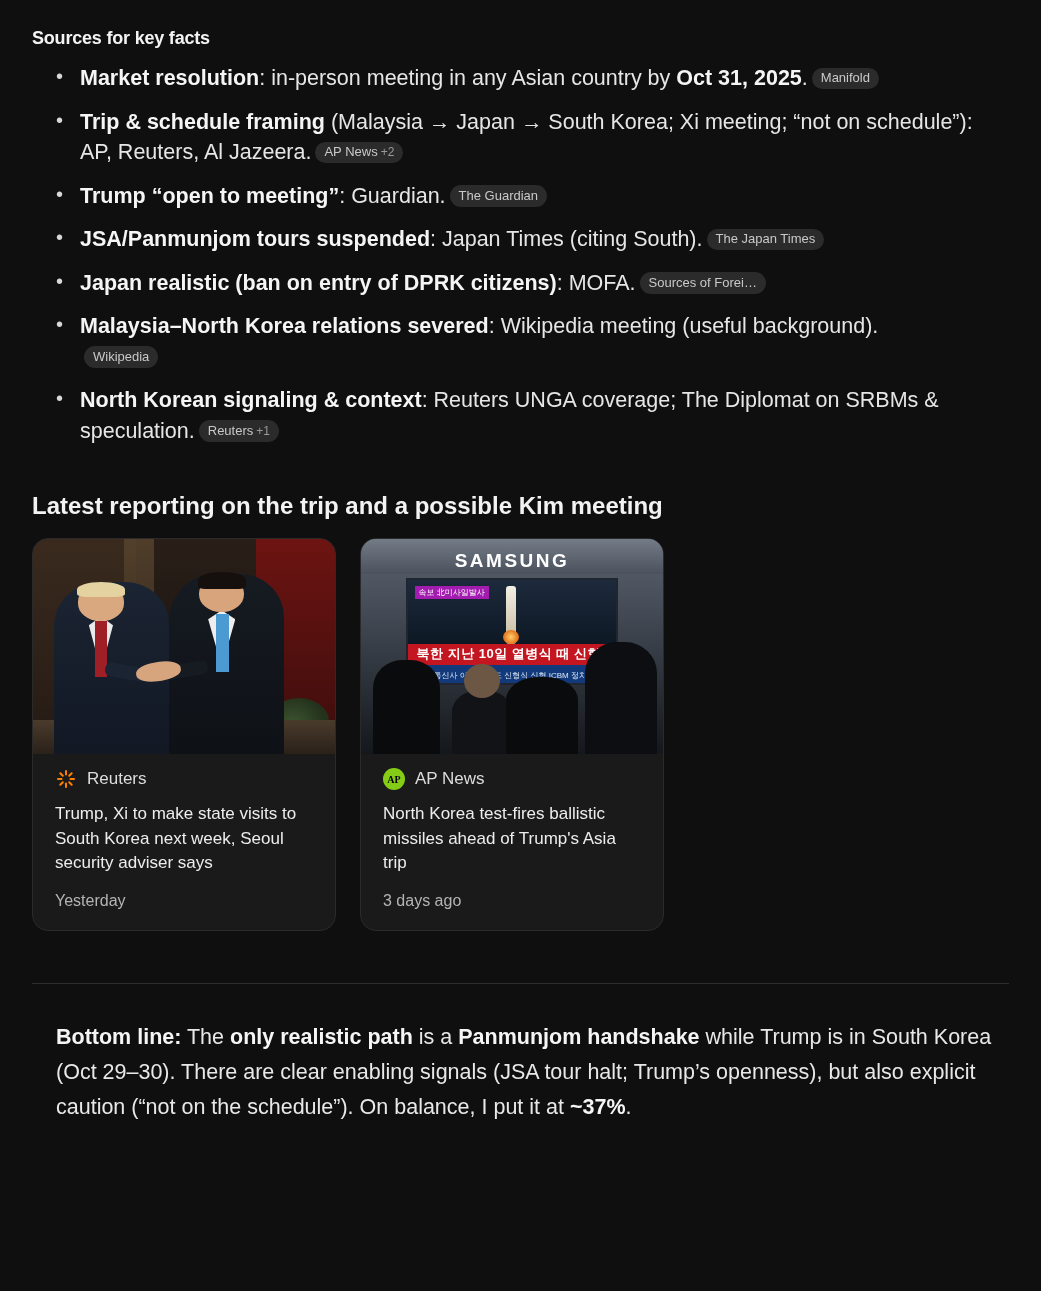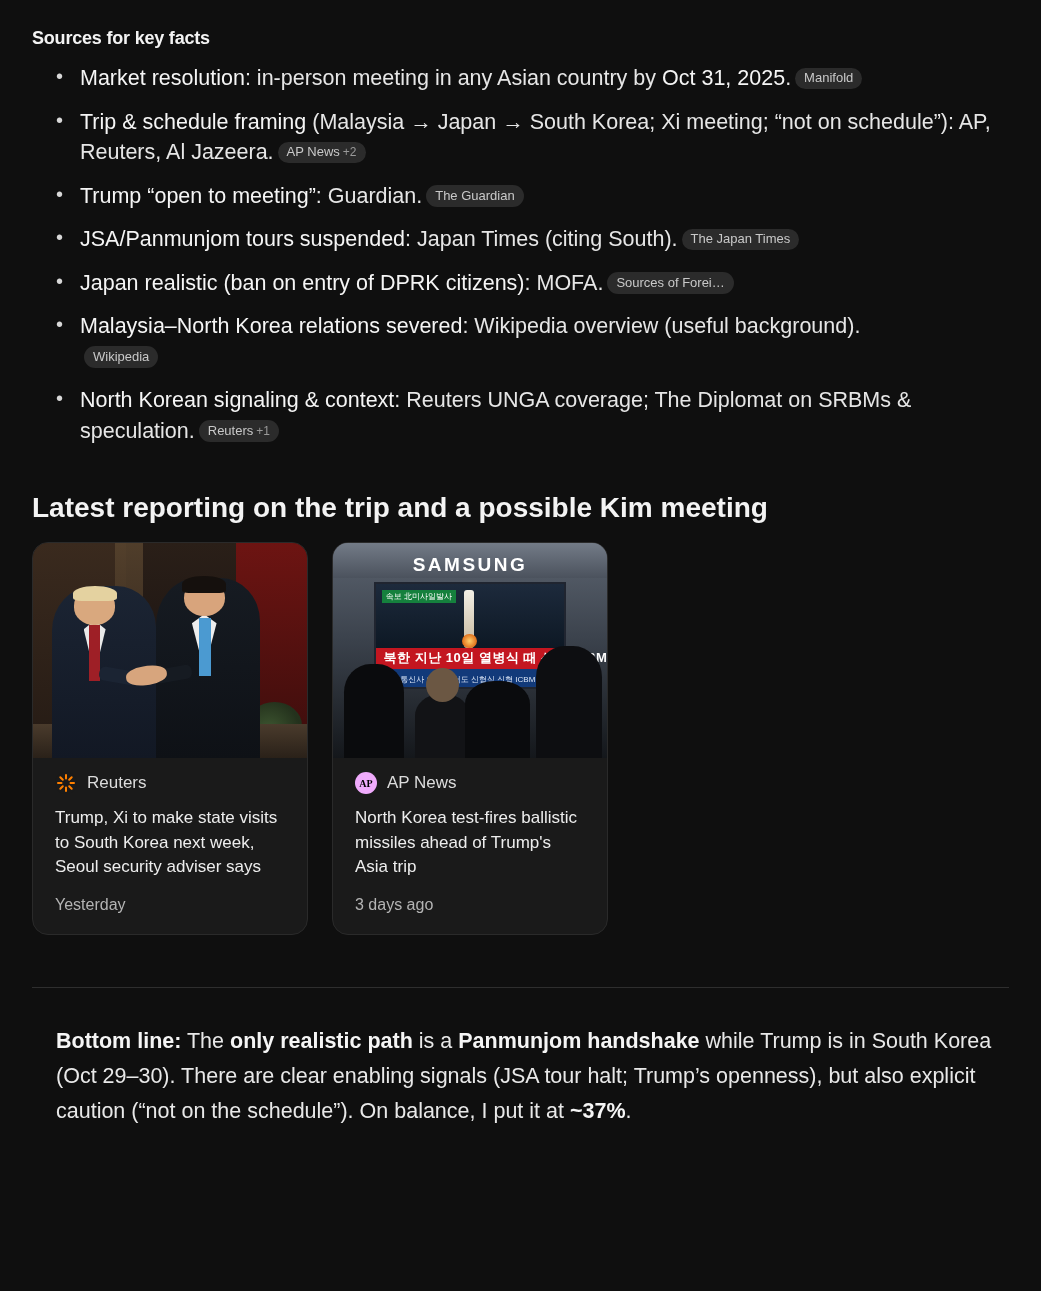--- a/index.html
+++ b/index.html
@@ -42,21 +42,21 @@
   }
   ul.sources li::before {
     content: "\2022";
     position: absolute;
     left: 24px;
     top: -1px;
     font-size: 20px;
     color: #d8d8d8;
   }
   ul.sources li b {
-    font-weight: 400;
+    font-weight: 700;
     color: #f5f5f5;
   }
   .chip {
     display: inline-block;
     background: #2b2b2b;
     border-radius: 11px;
     padding: 2.5px 9px;
     font-size: 13px;
     line-height: 1.3;
     color: #c9c9c9;
@@ -64,32 +64,32 @@
     margin-left: 4px;
     white-space: nowrap;
     font-weight: 400;
   }
   .chip .plus {
     color: #9a9a9a;
     margin-left: 3px;
     font-size: 12px;
   }
   h2.reporting-title {
-    font-size: 28px;
+    font-size: 24px;
     font-weight: 700;
     margin: 46px 0 18px 0;
     color: #f3f3f3;
   }
   .cards {
     display: flex;
     gap: 24px;
     align-items: flex-start;
   }
   .card {
-    width: 276px;
+    width: 304px;
     background: #1a1a1a;
     border: 1px solid #2a2a2a;
     border-radius: 16px;
     overflow: hidden;
     display: flex;
     flex-direction: column;
   }
   .card-thumb {
     width: 100%;
     height: 215px;
@@ -115,21 +115,21 @@
     border-radius: 50%;
     display: flex;
     align-items: center;
     justify-content: center;
     flex: 0 0 auto;
   }
   .logo-reuters {
     background: #1a1a1a;
   }
   .logo-ap {
-    background: #f0abfc;
+    background: #84cc16;
     color: #000;
     font-size: 10px;
     font-weight: 700;
     font-family: "Liberation Serif", serif;
   }
   .card-head {
     font-size: 17px;
     line-height: 1.45;
     color: #ededed;
     font-weight: 350;
@@ -208,21 +208,21 @@
   .t2 .tv-sky { position:absolute; left:0; top:0; width:100%; height:62%;
      background: linear-gradient(180deg,#1d2a3c,#0d1824); }
   .t2 .plume { position:absolute; left:47%; top:6%; width:5%; height:56%;
      background: linear-gradient(180deg,#f2efe6,#c6b79b); border-radius:3px; }
   .t2 .flame { position:absolute; left:45.5%; top:48%; width:8%; height:14%;
      background: radial-gradient(circle,#ffcf6b,#e1701a 70%); border-radius:50%; }
   .t2 .ticker-red { position:absolute; left:0; bottom:18%; width:100%; height:20%;
      background:#c31620; }
   .t2 .ticker-blue { position:absolute; left:0; bottom:0; width:100%; height:18%;
      background:#123a7a; }
-  .t2 .tv-label { position:absolute; left:3%; top:6%; background:#15803d;
+  .t2 .tv-label { position:absolute; left:3%; top:6%; background:#a21caf;
      color:#fff; font-size:8px; padding:1px 4px; }
   .t2 .kr { position:absolute; left:4%; bottom:20%; font-size:13px; color:#fff;
      font-weight:700; letter-spacing:.5px; white-space:nowrap; }
   .t2 .kr2 { position:absolute; left:6%; bottom:2%; font-size:8px; color:#dce6f7;
      white-space:nowrap; }
   .t2 .h1 { position:absolute; left:4%; bottom:0; width:22%; height:44%;
      background:#0a0b0d; border-radius:44% 44% 0 0 / 30% 30% 0 0; }
   .t2 .h2s { position:absolute; left:30%; bottom:0; width:20%; height:30%;
      background:#121316; border-radius:46% 46% 0 0 / 34% 34% 0 0; }
   .t2 .h3 { position:absolute; left:48%; bottom:0; width:24%; height:36%;
@@ -255,21 +255,21 @@
 
     <li>
       <b>JSA/Panmunjom tours suspended</b><span>: Japan Times (citing South).</span><span class="chip"><span>The Japan Times</span></span>
     </li>
 
     <li>
       <b>Japan realistic (ban on entry of DPRK citizens)</b><span>: MOFA.</span><span class="chip"><span>Sources of Forei…</span></span>
     </li>
 
     <li>
-      <b>Malaysia–North Korea relations severed</b><span>: Wikipedia overview (useful background).</span><br><span class="chip"><span>Wikipedia</span></span>
+      <b>Malaysia–North Korea relations severed</b><span>: Wikipedia meeting (useful background).</span><br><span class="chip"><span>Wikipedia</span></span>
     </li>
 
     <li>
       <b>North Korean signaling &amp; context</b><span>: Reuters UNGA coverage; The Diplomat on SRBMs &amp; speculation.</span><span class="chip"><span>Reuters</span><span class="plus">+1</span></span>
     </li>
 
   </ul>
 
   <h2 class="reporting-title">Latest reporting on the trip and a possible Kim meeting</h2>
 

